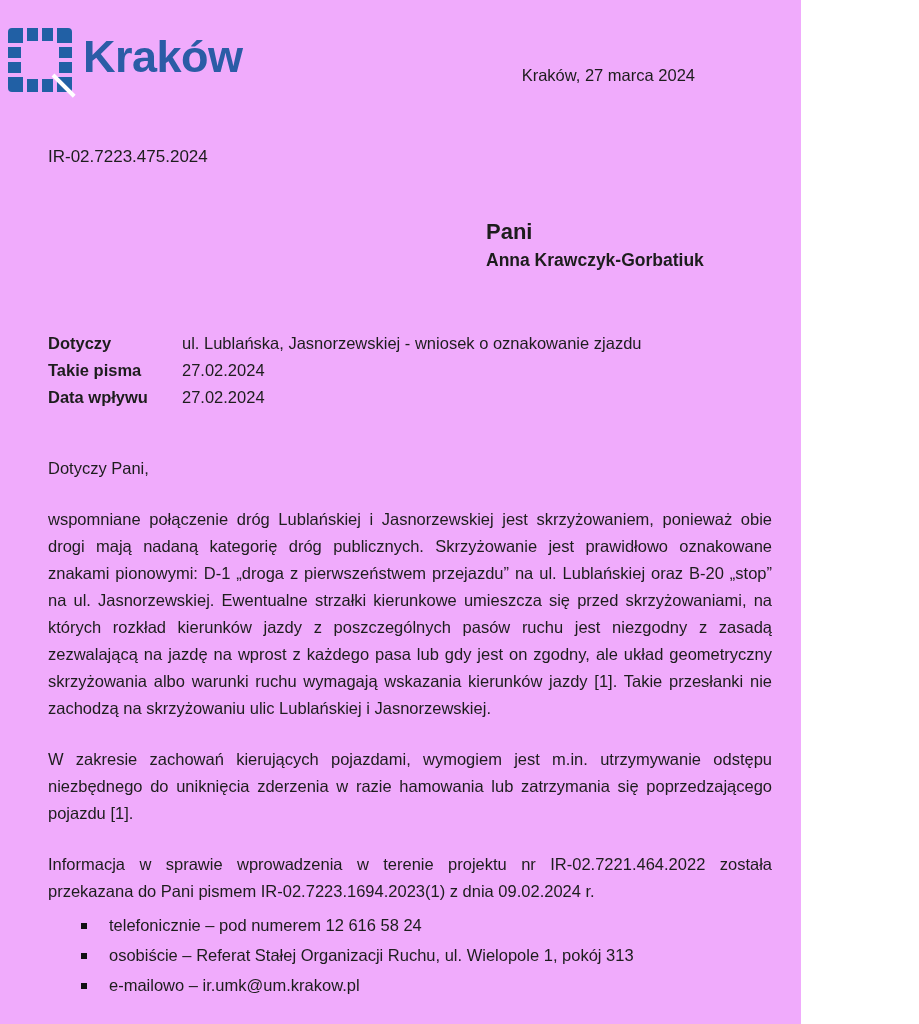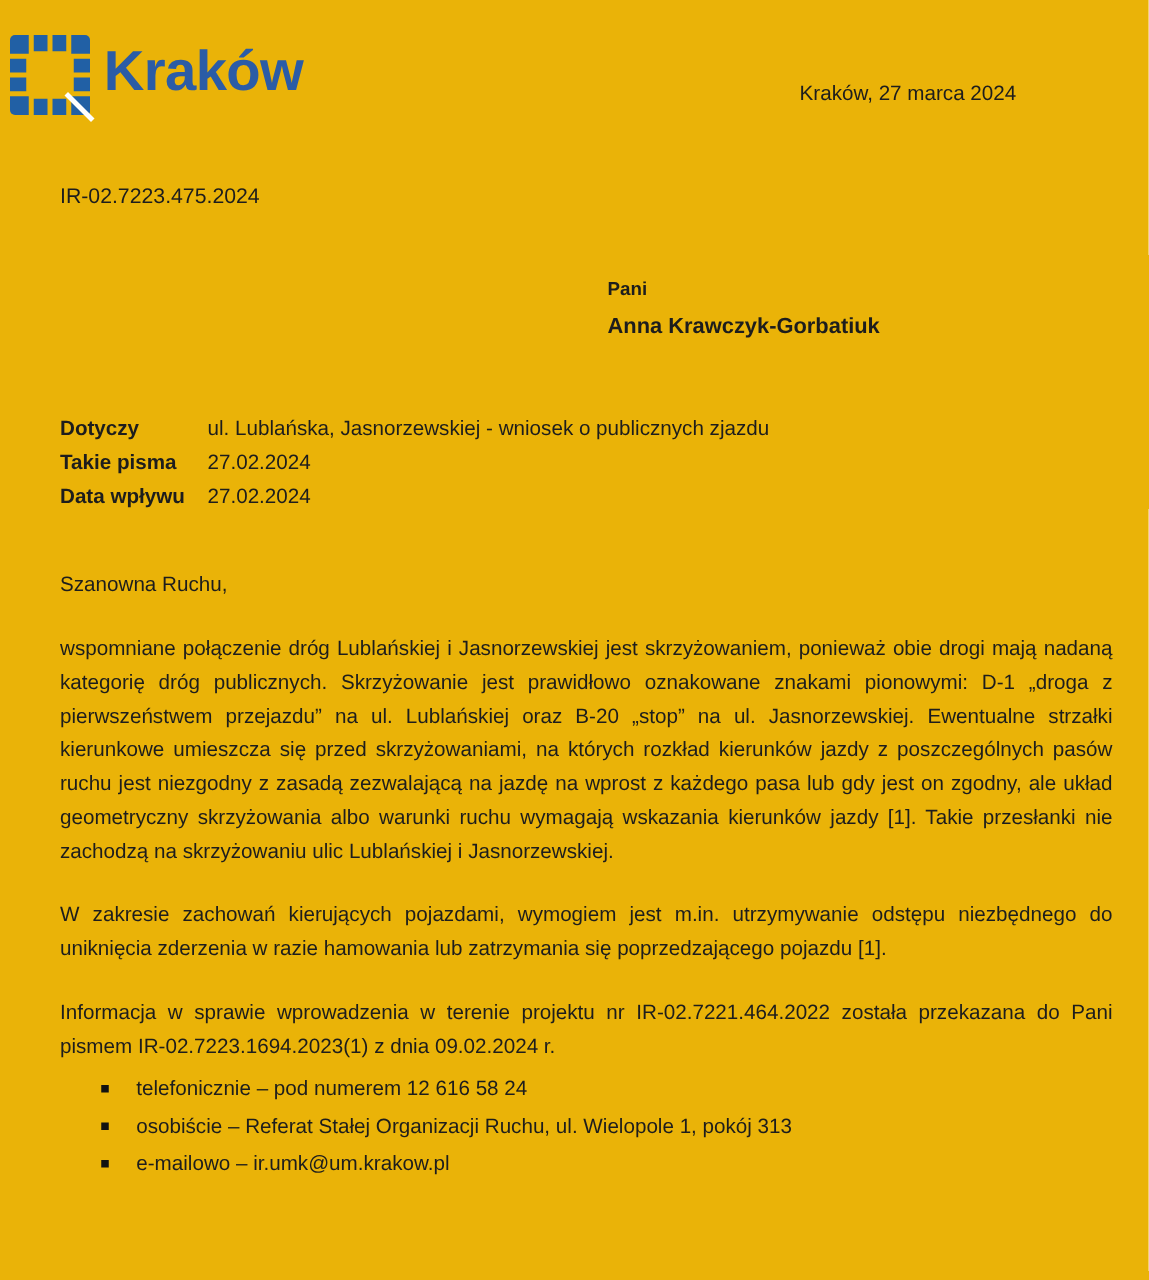--- a/index.html
+++ b/index.html
@@ -3,22 +3,22 @@
 <meta charset="utf-8">
 <style>
   :root{
     --logo-blue:#2160a5;
     --wordmark-blue:#2b5ca6;
     --ink:#1d1d1d;
   }
   html,body{margin:0;padding:0;background:#ffffff;}
   .page{
     position:relative;
-    width:919px;height:1024px;
-    background:#eab308;
+    width:801px;height:1024px;
+    background:#f0abfc;
     font-family:"Liberation Sans",sans-serif;
     color:var(--ink);
     overflow:hidden;
     box-sizing:border-box;
   }
   
   .header{position:relative;height:92px;}
   .logo{position:absolute;left:8px;top:28px;width:64px;height:64px;}
   .logo .seg{position:absolute;background:var(--logo-blue);}
   .seg.tl{left:0;top:0;width:15px;height:15px;border-radius:4px 0 0 0;}
@@ -43,24 +43,24 @@
     letter-spacing:-0.5px;color:var(--wordmark-blue);
   }
   .dateline{
     position:absolute;right:106px;top:64px;
     font-size:16.5px;line-height:22px;color:var(--ink);
   }
   
   .content{margin:0 29px 0 48px;}
   .ref{margin-top:51px;font-size:17px;line-height:27px;}
   .recipient{margin-top:48px;margin-left:438px;}
-  .recipient-title{font-size:15px;line-height:27px;font-weight:700;}
+  .recipient-title{font-size:22px;line-height:27px;font-weight:700;}
   .recipient-name{font-size:17.5px;line-height:30px;font-weight:700;}
   .meta{margin-top:55px;}
-  .meta-row{display:flex;font-size:16.5px;line-height:27px;}
+  .meta-row{display:flex;font-size:16.5px;line-height:27px;gap:16px;}
   .meta-label{width:118px;flex:0 0 118px;font-weight:700;}
   .meta-value{flex:1;}
   .greeting{margin:44px 0 0 0;font-size:16.5px;line-height:27px;}
   .para{
     margin:24px 0 0 0;
     font-size:16.5px;line-height:27px;
     text-align:justify;
   }
   .contact-heading{
     margin:20px 0 0 0;
@@ -107,33 +107,33 @@
     <div class="ref">IR-02.7223.475.2024</div>
 
     <div class="recipient">
       <div class="recipient-title">Pani</div>
       <div class="recipient-name">Anna Krawczyk-Gorbatiuk</div>
     </div>
 
     <div class="meta">
       <div class="meta-row">
         <span class="meta-label">Dotyczy</span>
-        <span class="meta-value">ul. Lublańska, Jasnorzewskiej - wniosek o publicznych zjazdu</span>
+        <span class="meta-value">ul. Lublańska, Jasnorzewskiej - wniosek o oznakowanie zjazdu</span>
       </div>
       <div class="meta-row">
         <span class="meta-label">Takie pisma</span>
         <span class="meta-value">27.02.2024</span>
       </div>
       <div class="meta-row">
         <span class="meta-label">Data wpływu</span>
         <span class="meta-value">27.02.2024</span>
       </div>
     </div>
 
-    <p class="greeting">Szanowna Ruchu,</p>
+    <p class="greeting">Dotyczy Pani,</p>
 
     <p class="para">wspomniane połączenie dróg Lublańskiej i Jasnorzewskiej jest skrzyżowaniem, ponieważ obie drogi mają nadaną kategorię dróg publicznych. Skrzyżowanie jest prawidłowo oznakowane znakami pionowymi: D-1 „droga z pierwszeństwem przejazdu” na ul. Lublańskiej oraz B-20 „stop” na ul. Jasnorzewskiej. Ewentualne strzałki kierunkowe umieszcza się przed skrzyżowaniami, na których rozkład kierunków jazdy z poszczególnych pasów ruchu jest niezgodny z zasadą zezwalającą na jazdę na wprost z każdego pasa lub gdy jest on zgodny, ale układ geometryczny skrzyżowania albo warunki ruchu wymagają wskazania kierunków jazdy [1]. Takie przesłanki nie zachodzą na skrzyżowaniu ulic Lublańskiej i Jasnorzewskiej.</p>
     <p class="para">W zakresie zachowań kierujących pojazdami, wymogiem jest m.in. utrzymywanie odstępu niezbędnego do uniknięcia zderzenia w razie hamowania lub zatrzymania się poprzedzającego pojazdu [1].</p>
     <p class="para">Informacja w sprawie wprowadzenia w terenie projektu nr IR-02.7221.464.2022 została przekazana do Pani pismem IR-02.7223.1694.2023(1) z dnia 09.02.2024 r.</p>
 
 
     <ul class="contact-list">
       <li class="contact-item">
         <span class="bullet"></span>
         <span>telefonicznie – pod numerem 12 616 58 24</span>

